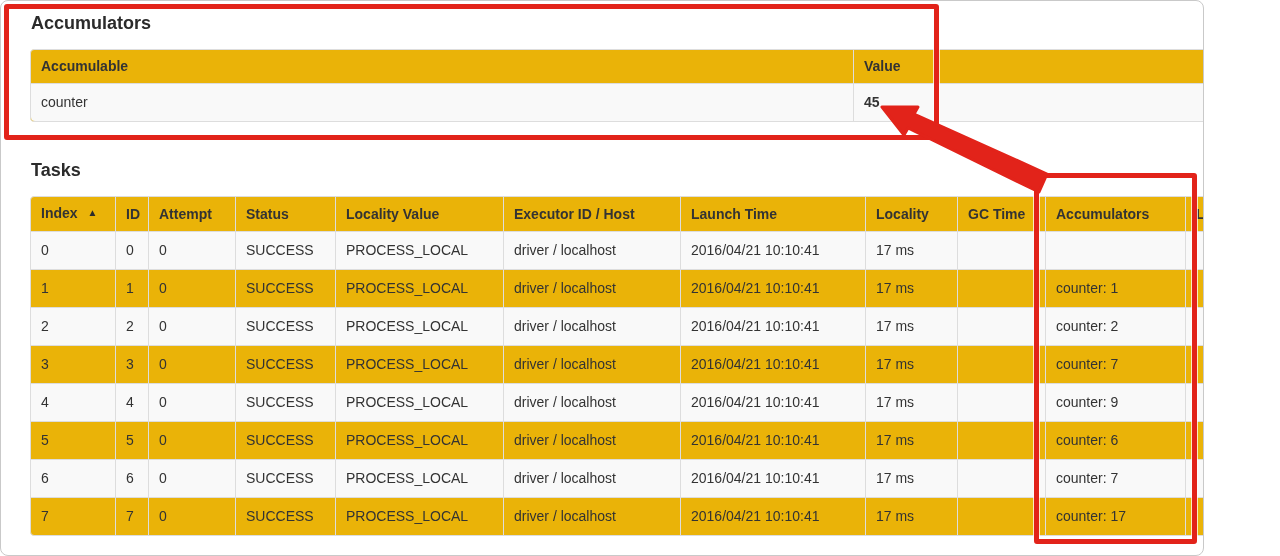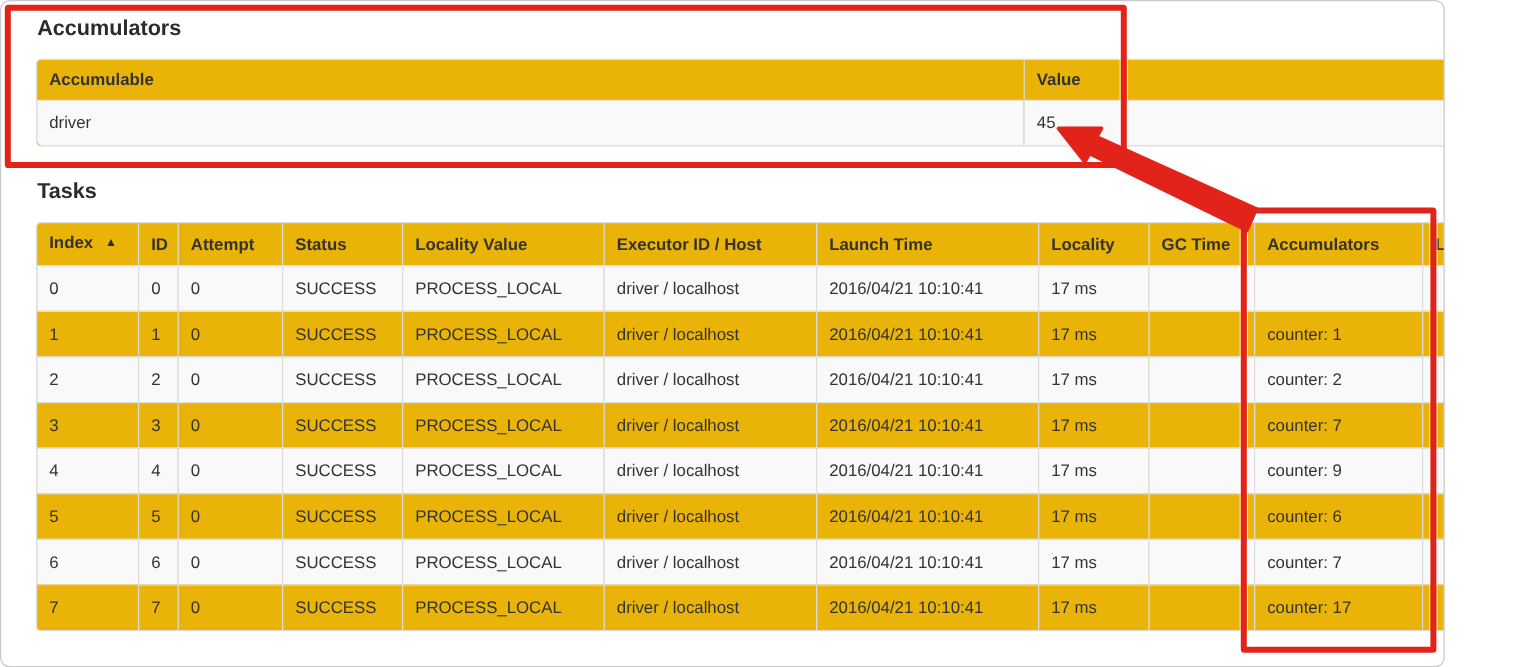--- a/index.html
+++ b/index.html
@@ -11,21 +11,21 @@
     height: 556px;
     background: #ffffff;
     border: 1px solid #c9c9c9;
     border-radius: 8px;
     overflow: hidden;
     font-family: "Liberation Sans", sans-serif;
     color: #333333;
   }
   .section { position: absolute; width: 1223px; left: 29px; }
   #section-accumulators { top: 12px; }
-  #section-tasks { top: 148px; }
+  #section-tasks { top: 159px; }
   h4.section-title {
     margin: 0 0 15px 1px;
     font-size: 18px;
     line-height: 21px;
     font-weight: bold;
     color: #2b2b2b;
   }
   table.bs-table {
     width: 100%;
     table-layout: fixed;
@@ -43,21 +43,21 @@
     padding: 8px 10px;
     border-left: 1px solid #dddddd;
     overflow: hidden;
     white-space: nowrap;
   }
   .bs-table th { font-weight: bold; padding-top: 6px; padding-bottom: 6px; }
   .bs-table th:first-child, .bs-table td:first-child { border-left: 0; }
   .bs-table tbody td { border-top: 1px solid #dddddd; }
   .bs-table tbody tr:nth-child(odd) td { background: #f9f9f9; }
   .bs-table tbody tr:last-child td:first-child { border-bottom-left-radius: 4px; }
-  .bs-table tbody tr:last-child td:last-child { border-bottom-right-radius: 4px; }
+  .bs-table tbody tr:last-child td:last-child { border-bottom-right-radius: 4px; font-weight: bold; }
   .sort-icon {
     font-size: 10px;
     margin-left: 10px;
     position: relative;
     top: -2px;
     color: #2b2b2b;
   }
   .anno-box {
     position: absolute;
     border: 5px solid var(--anno);
@@ -88,21 +88,21 @@
           <col style="width: 401px;">
         </colgroup>
         <thead>
           <tr>
             <th>Accumulable</th>
             <th>Value</th>
           </tr>
         </thead>
         <tbody>
           <tr>
-            <td>driver</td>
+            <td>counter</td>
             <td>45</td>
           </tr>
         </tbody>
       </table>
   </section>
 
   <section class="section" id="section-tasks">
     <h4 class="section-title">Tasks</h4>
     <table class="bs-table" id="tasks-table">
         <colgroup>

